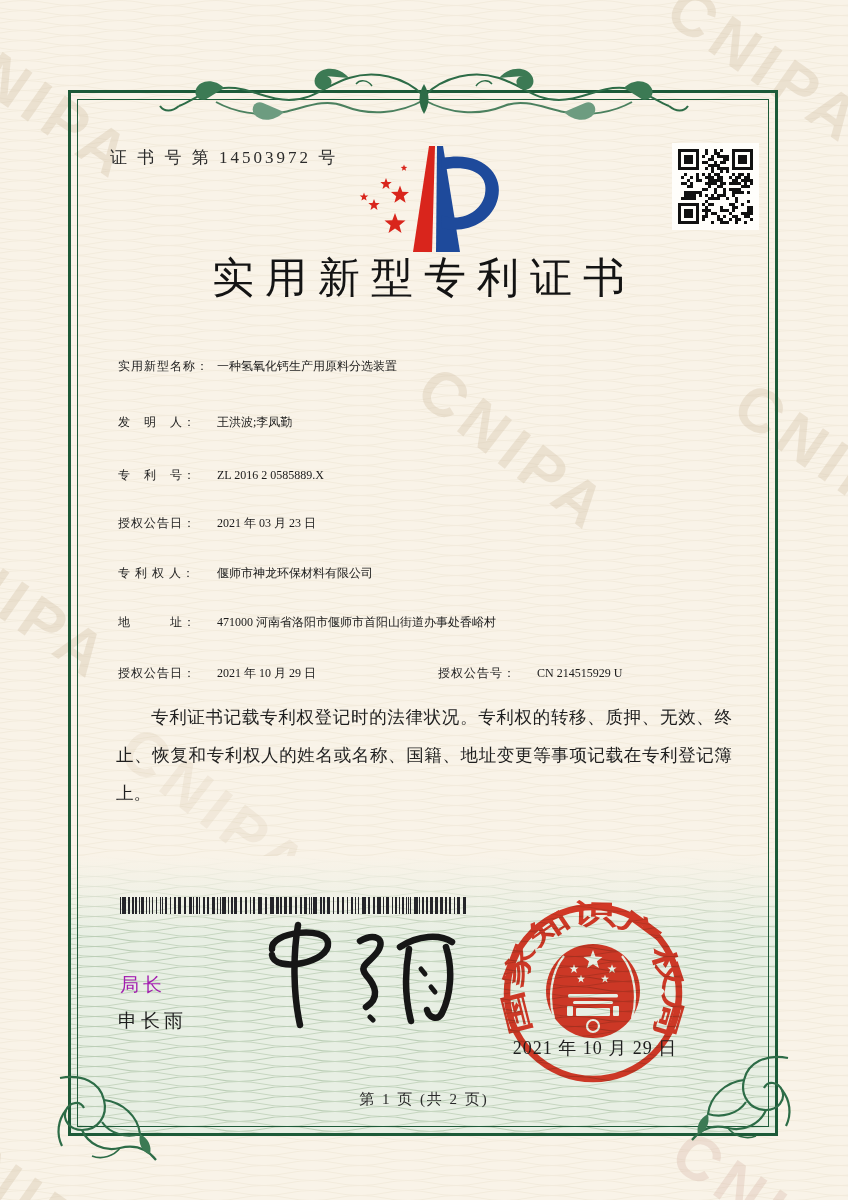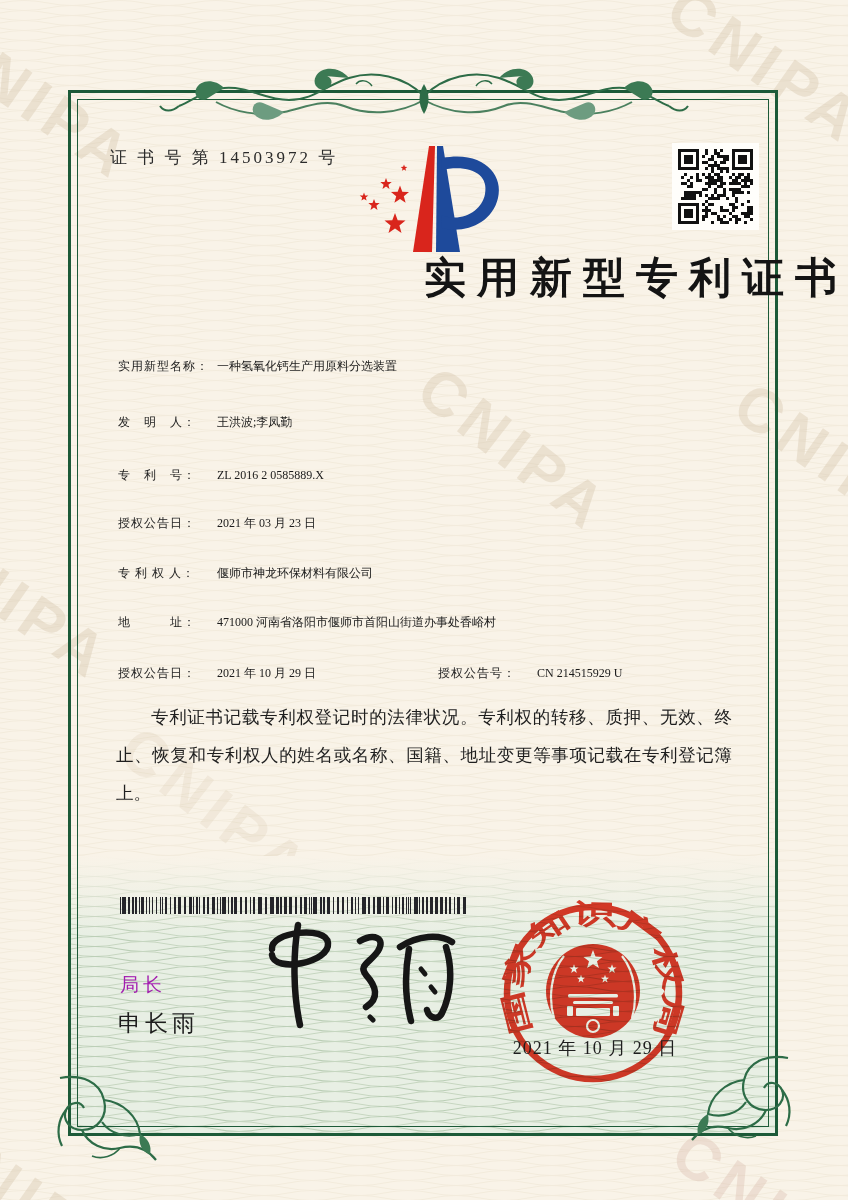--- a/index.html
+++ b/index.html
@@ -17,39 +17,39 @@
                border:3px solid #1c5a38;z-index:3;}
   .frame-inner{position:absolute;left:6px;top:6px;right:6px;bottom:6px;
                border:1.5px solid #1c5a38;}
   .ornament{position:absolute;z-index:4;}
   .content{position:absolute;z-index:5;}
 
   
   .cert-no{left:110px;top:146px;font-size:17px;letter-spacing:3px;color:#2b2b2b;}
   .logo{left:342px;top:138px;}
   .qr-box{left:672px;top:143px;background:#fffefb;padding:6px;z-index:5;position:absolute;}
-  .title{left:0;top:250px;width:100%;text-align:right;font-size:42px;font-weight:bold;
+  .title{left:0;top:250px;width:100%;text-align:center;font-size:42px;font-weight:normal;
          letter-spacing:11px;color:#141414;}
 
   
   .field-row{position:absolute;left:118px;width:620px;font-size:12px;line-height:24px;}
   .f-label{display:inline-block;min-width:96px;letter-spacing:1px;color:#222;}
   .f-value{color:#1a1a1a;}
   .pair{display:inline-block;width:317px;}
 
   
   .body-text{left:116px;top:698px;width:616px;font-size:17.5px;line-height:38px;
              color:#1f1f1f;text-align:justify;}
   .body-text p{margin:0;text-indent:2em;}
 
   
   .barcode{left:120px;top:897px;width:350px;height:17px;display:flex;align-items:stretch;z-index:5;position:absolute;}
   .barcode div{background:#25252a;}
   .sig-title{left:120px;top:972px;font-size:19px;letter-spacing:4px;color:#a21caf;}
-  .sig-name{left:118px;top:1008px;font-size:23px;letter-spacing:4px;color:#1d1d1d;}
+  .sig-name{left:118px;top:1008px;font-size:19px;letter-spacing:4px;color:#1d1d1d;}
   .signature{left:252px;top:905px;z-index:6;position:absolute;}
   .seal{left:498px;top:898px;z-index:6;position:absolute;opacity:.95;mix-blend-mode:multiply;}
   .seal-date{left:503px;top:1036px;width:184px;text-align:center;font-size:18px;
              letter-spacing:1px;color:#1e1e1e;z-index:7;position:absolute;}
   .page-info{left:0;top:1090px;width:100%;text-align:center;font-size:15px;
              letter-spacing:2px;color:#2a2a2a;z-index:5;position:absolute;}
   .note-box{left:50%;top:1146px;transform:translateX(-50%);background:#fffdf6;
             padding:9px 22px;font-size:16px;letter-spacing:3px;color:#222;
             z-index:5;position:absolute;}
 </style>
@@ -608,14 +608,15 @@
         <rect x="69" y="108" width="6" height="10" rx="1"></rect>
         <rect x="115" y="108" width="6" height="10" rx="1"></rect>
       </g>
       <circle cx="95" cy="128" r="6" fill="none" stroke="#fff" stroke-width="2.2"></circle>
       <path d="M56,120 C50,100 53,74 66,58" stroke="#fff" stroke-width="2.2" fill="none"></path>
       <path d="M134,120 C140,100 137,74 124,58" stroke="#fff" stroke-width="2.2" fill="none"></path>
     </g>
   </svg>
   <div class="seal-date">2021 年 10 月 29 日</div>
 
+  <div class="page-info">第 1 页 (共 2 页)</div>
 
 </div>
 
 </body></html>

